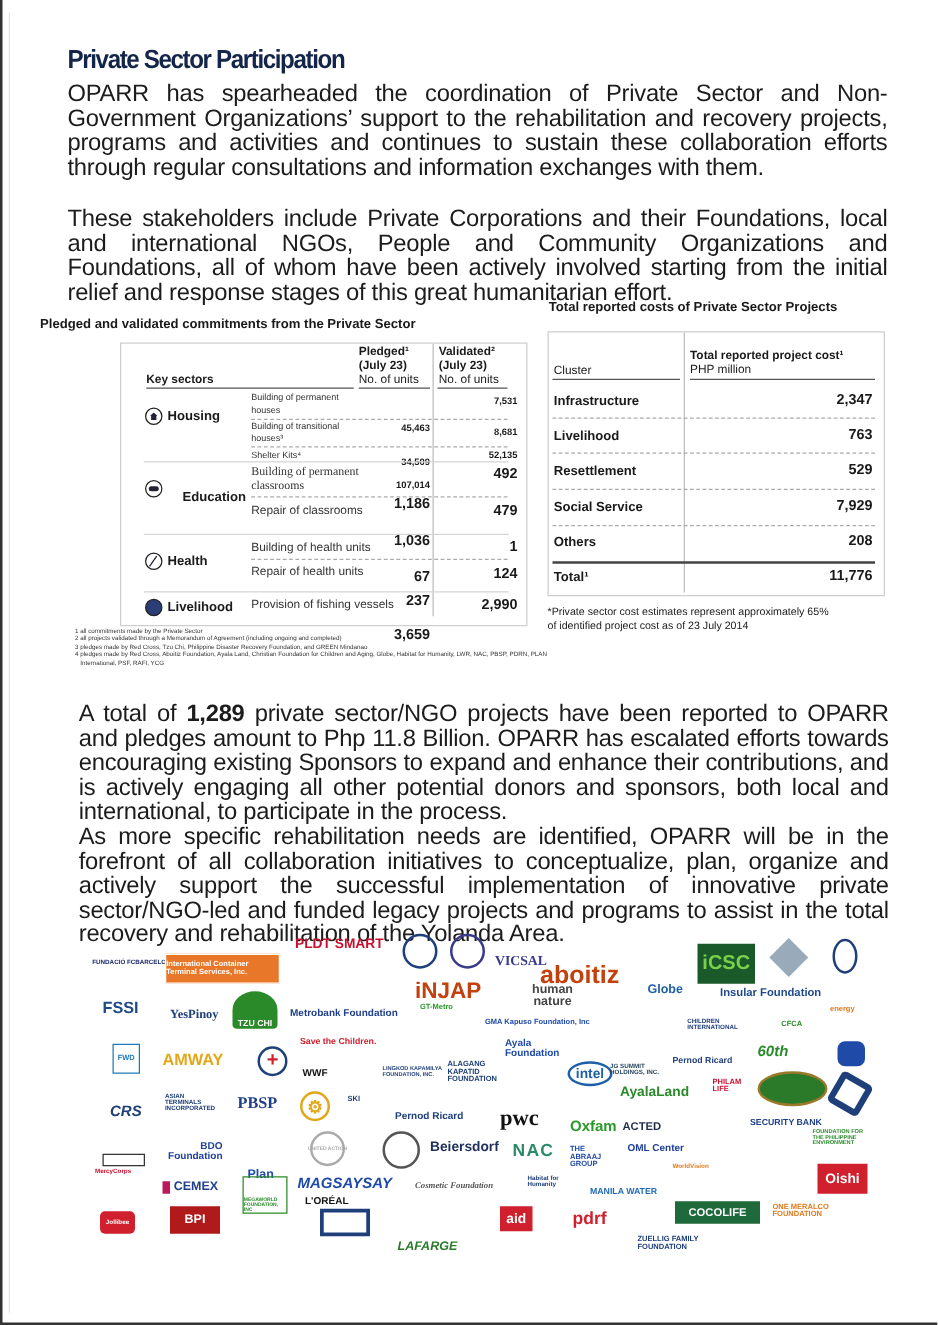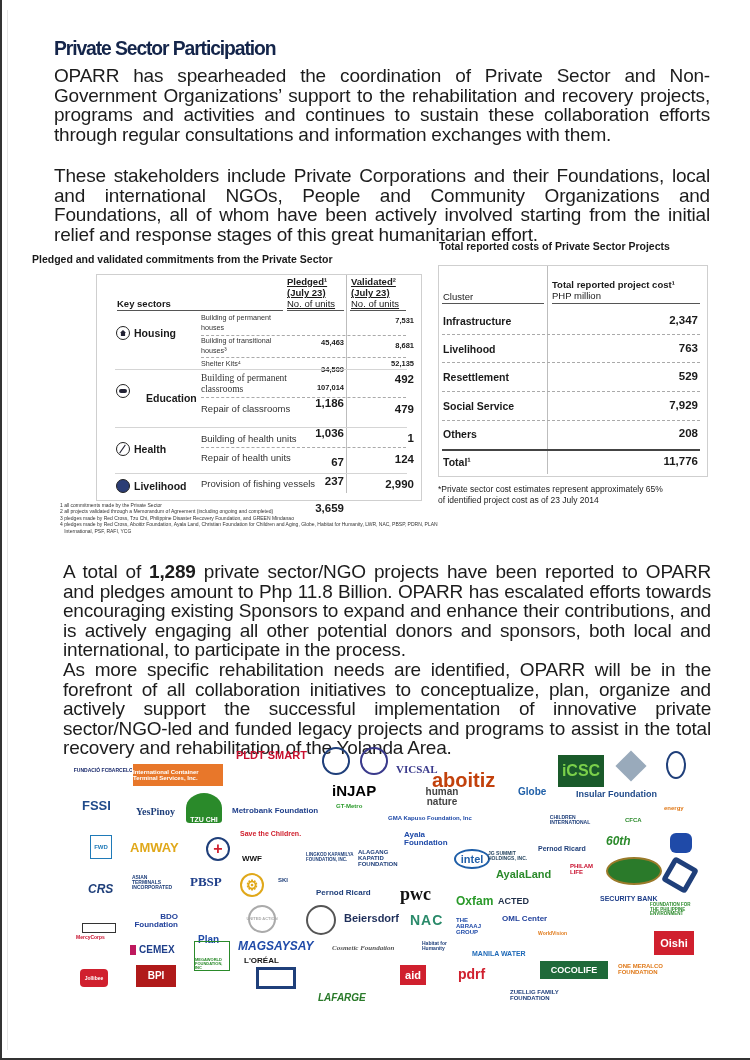--- a/index.html
+++ b/index.html
@@ -38,21 +38,21 @@
   }
   .lt-box {
     position: absolute; left: 96px; top: 274px; width: 326px; height: 227px;
     border: 1px solid #cfcfcf;
   }
   .lt-vline { position: absolute; left: 346px; top: 275px; width: 1px; height: 218px; background: #bdbdbd; }
   .lt-head-key { position: absolute; left: 117px; top: 298px; font-size: 9.5px; font-weight: bold; }
   .lt-head-line { position: absolute; left: 117px; top: 310px; width: 166px; height: 1px; background: #555; }
   .lt-head-line2 { position: absolute; left: 287px; top: 310px; width: 57px; height: 1px; background: #555; }
   .lt-head-line3 { position: absolute; left: 350px; top: 310px; width: 56px; height: 1px; background: #555; }
-  .lt-col-head { position: absolute; font-size: 9.5px; line-height: 11px; text-decoration: underline; }
+  .lt-col-head { position: absolute; font-size: 9.5px; line-height: 11px; }
   .lt-col-head .b { font-weight: bold; display: block; }
 
   .lt-sector { position: absolute; left: 116px; font-size: 10.5px; font-weight: bold; display: flex; align-items: center; gap: 4px; }
   .lt-sector .icon { width: 14px; height: 14px; border: 1.5px solid #222; border-radius: 50%; display: inline-block; position: relative; }
   .lt-sector .icon.house::after { content: ""; position: absolute; left: 3px; top: 3px; width: 6px; height: 6px; background: #223; clip-path: polygon(50% 0, 100% 45%, 85% 45%, 85% 100%, 15% 100%, 15% 45%, 0 45%); }
   .lt-sector .icon.edu::after { content: ""; position: absolute; left: 2px; top: 4px; width: 8px; height: 4px; background: #223; border-radius: 2px; }
   .lt-sector .icon.health::after { content: ""; position: absolute; left: 5px; top: 1px; width: 1px; height: 10px; background: #223; transform: rotate(35deg); }
   .lt-sector .icon.liv { background: #2b3d75; }
 
   .lt-row-label { position: absolute; left: 201px; color: #333; line-height: 10px; }
@@ -234,21 +234,21 @@
   <div class="logo box" style="left:62px; top:18px; width:92px; height:24px; font-size:6px; background:#e8772a; color:#fff; white-space:normal; justify-content:flex-end; padding-right:3px; text-align:left;">International Container Terminal Services, Inc.</div>
   <div class="logo" style="left:166px; top:5px; font-size:11px; color:#c8102e;">PLDT SMART</div>
   <div class="logo circle" style="left:252px; top:2px; width:28px; height:28px; color:#1f3f7a; font-size:6px;"></div>
   <div class="logo circle" style="left:290px; top:2px; width:28px; height:28px; color:#3a3a8c; font-size:6px;"></div>
   <div class="logo" style="left:326px; top:19px; font-size:11px; color:#3a3a8c; font-family:'Liberation Serif', serif;">VICSAL</div>
   <div class="logo" style="left:362px; top:25px; font-size:20px; color:#c2410c;">aboitiz</div>
   <div class="logo" style="left:488px; top:10px; width:46px; height:32px; background:#1a5a2a; color:#7ad04a; font-size:16px;">iCSC</div>
   <div class="logo" style="left:550px; top:10px; width:22px; height:22px; background:#9ab; transform:rotate(45deg);"></div>
   <div class="logo circle" style="left:596px; top:6px; width:20px; height:28px; color:#1f3f7a;"></div>
 
-  <div class="logo" style="left:262px; top:38px; font-size:15px; color:#000000;">iNJAP</div>
+  <div class="logo" style="left:262px; top:38px; font-size:18px; color:#c2410c;">iNJAP</div>
   <div class="logo" style="left:352px; top:42px; font-size:10px; color:#444; width:40px; white-space:normal; text-align:center;">human nature</div>
   <div class="logo" style="left:448px; top:42px; font-size:10px; color:#1f5fa8;">Globe</div>
   <div class="logo" style="left:506px; top:45px; font-size:9px; color:#1f4a8a;">Insular Foundation</div>
   <div class="logo" style="left:12px; top:54px; font-size:13px; color:#1f4a8a;">FSSI</div>
   <div class="logo" style="left:66px; top:62px; font-size:10px; color:#1f3f7a; font-family:'Liberation Serif', serif;">YesPinoy</div>
   <div class="logo" style="left:116px; top:48px; width:36px; height:30px; font-size:7px; color:#fff; background:#2a8a2a; border-radius:50% 50% 10% 10%; align-items:flex-end;">TZU CHI</div>
   <div class="logo" style="left:162px; top:62px; font-size:8px; color:#1f3f8a;">Metrobank Foundation</div>
   <div class="logo" style="left:266px; top:58px; font-size:6px; color:#2a9a2a;">GT-Metro</div>
   <div class="logo" style="left:318px; top:70px; font-size:6px; color:#1f4aa8;">GMA Kapuso Foundation, Inc</div>
   <div class="logo" style="left:480px; top:70px; font-size:5px; color:#1f3f7a; width:40px; white-space:normal;">CHILDREN INTERNATIONAL</div>

